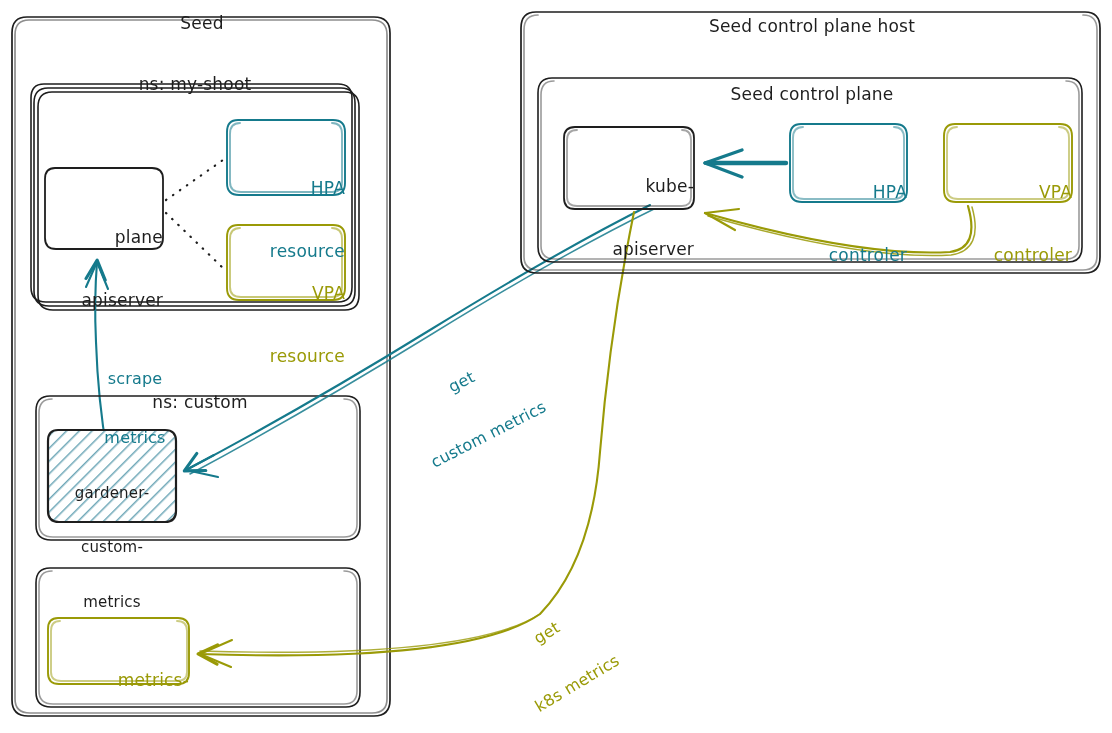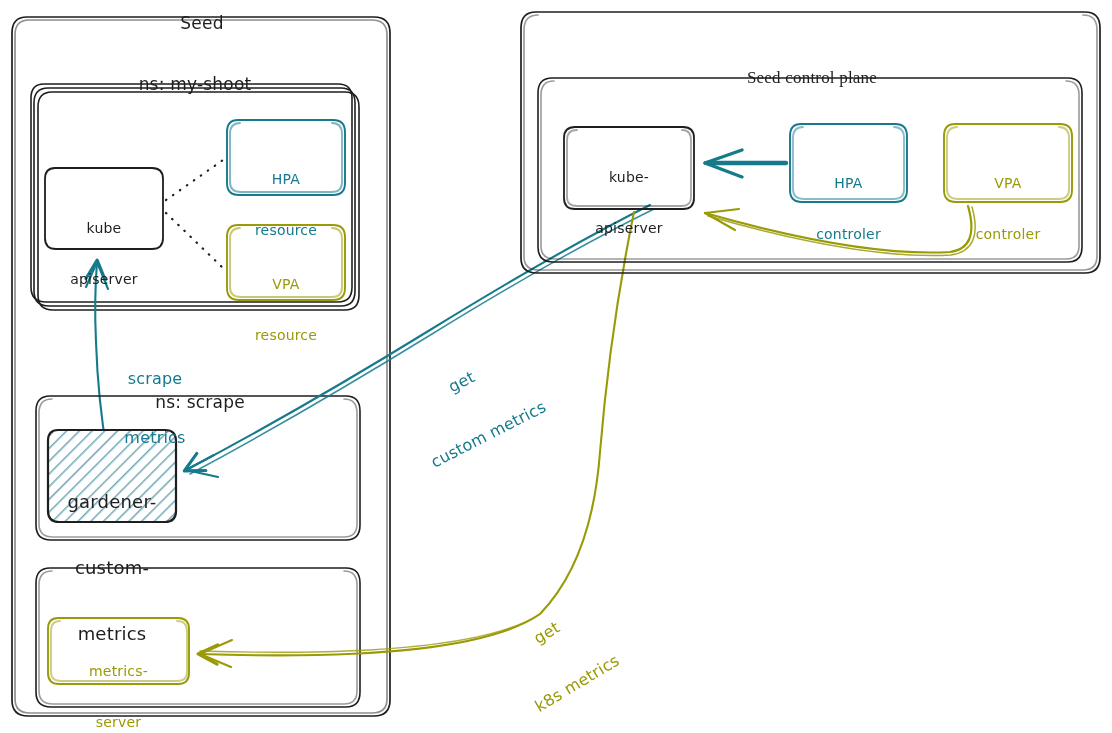--- a/index.html
+++ b/index.html
@@ -31,21 +31,21 @@
     text-align: center;
     white-space: pre;
     line-height: 1.22;
     pointer-events: none;
     letter-spacing: 0.2px;
   }
   .lbl-blk { color: #1e1e1e; }
   .lbl-teal { color: #157a8c; }
   .lbl-olive { color: #9a9a07; }
   .t-container { font-size: 17px; }
-  .t-node { font-size: 14px; }
+  .t-node { font-size: 17px; text-align: right; }
   .t-edge { font-size: 16px; }
   .rot-a { transform: rotate(-27deg); transform-origin: 50% 50%; }
   .rot-b { transform: rotate(-31deg); transform-origin: 50% 50%; }
 </style>
 </head>
 <body>
 
 <div id="canvas">
 
   <svg id="sketch" viewBox="0 0 1112 733" xmlns="http://www.w3.org/2000/svg">
@@ -159,42 +159,43 @@
       <path d="M705 213 L739 209" stroke="#9a9a07" stroke-width="2.2"></path>
       <path d="M705 213 L735 230" stroke="#9a9a07" stroke-width="2.2"></path>
 
     </g>
   </svg>
 
   <div class="lbl lbl-blk t-container" style="left:140px; top:13px; width:124px;">Seed</div>
 
   <div class="lbl lbl-blk t-container" style="left:120px; top:74px; width:150px;">ns: my-shoot</div>
 
-  <div class="lbl lbl-blk t-container" style="left:126px; top:392px; width:148px;">ns: scrape</div>
-
-
-
-  <div class="lbl lbl-blk t-container" style="left:706px; top:68px; width:212px;font-family:Liberation Serif, serif;">Seed control plane</div>
+  <div class="lbl lbl-blk t-container" style="left:126px; top:392px; width:148px;">ns: custom</div>
+
+
+  <div class="lbl lbl-blk t-container" style="left:676px; top:16px; width:272px;">Seed control plane host</div>
+
+  <div class="lbl lbl-blk t-container" style="left:706px; top:84px; width:212px;">Seed control plane</div>
 
   <div class="lbl lbl-blk t-node" style="left:45px; top:186px; width:118px;">
-    <div>kube</div>
+    <div>plane</div>
     <div>apiserver</div>
   </div>
 
   <div class="lbl lbl-teal t-node" style="left:227px; top:137px; width:118px;">
     <div>HPA</div>
     <div>resource</div>
   </div>
 
   <div class="lbl lbl-olive t-node" style="left:227px; top:242px; width:118px;">
     <div>VPA</div>
     <div>resource</div>
   </div>
 
-  <div class="lbl lbl-blk" style="left:48px; top:447px; width:128px; font-size:18px;">
+  <div class="lbl lbl-blk" style="left:48px; top:447px; width:128px; font-size:15px;">
     <div>gardener-</div>
     <div>custom-</div>
     <div>metrics</div>
   </div>
 
   <div class="lbl lbl-olive t-node" style="left:48px; top:629px; width:141px;">
     <div>metrics-</div>
     <div>server</div>
   </div>
 
@@ -206,21 +207,21 @@
   <div class="lbl lbl-teal t-node" style="left:790px; top:141px; width:117px;">
     <div>HPA</div>
     <div>controler</div>
   </div>
 
   <div class="lbl lbl-olive t-node" style="left:944px; top:141px; width:128px;">
     <div>VPA</div>
     <div>controler</div>
   </div>
 
-  <div class="lbl lbl-teal t-edge" style="left:108px; top:330px; width:94px;">
+  <div class="lbl lbl-teal t-edge" style="left:88px; top:330px; width:94px;">
     <div>scrape</div>
     <div>metrics</div>
   </div>
 
   <div class="lbl lbl-teal t-edge rot-a" style="left:400px; top:330px; width:150px;">
     <div>get</div>
     <div>custom metrics</div>
   </div>
 
   <div class="lbl lbl-olive t-edge rot-b" style="left:492px; top:580px; width:140px;">

